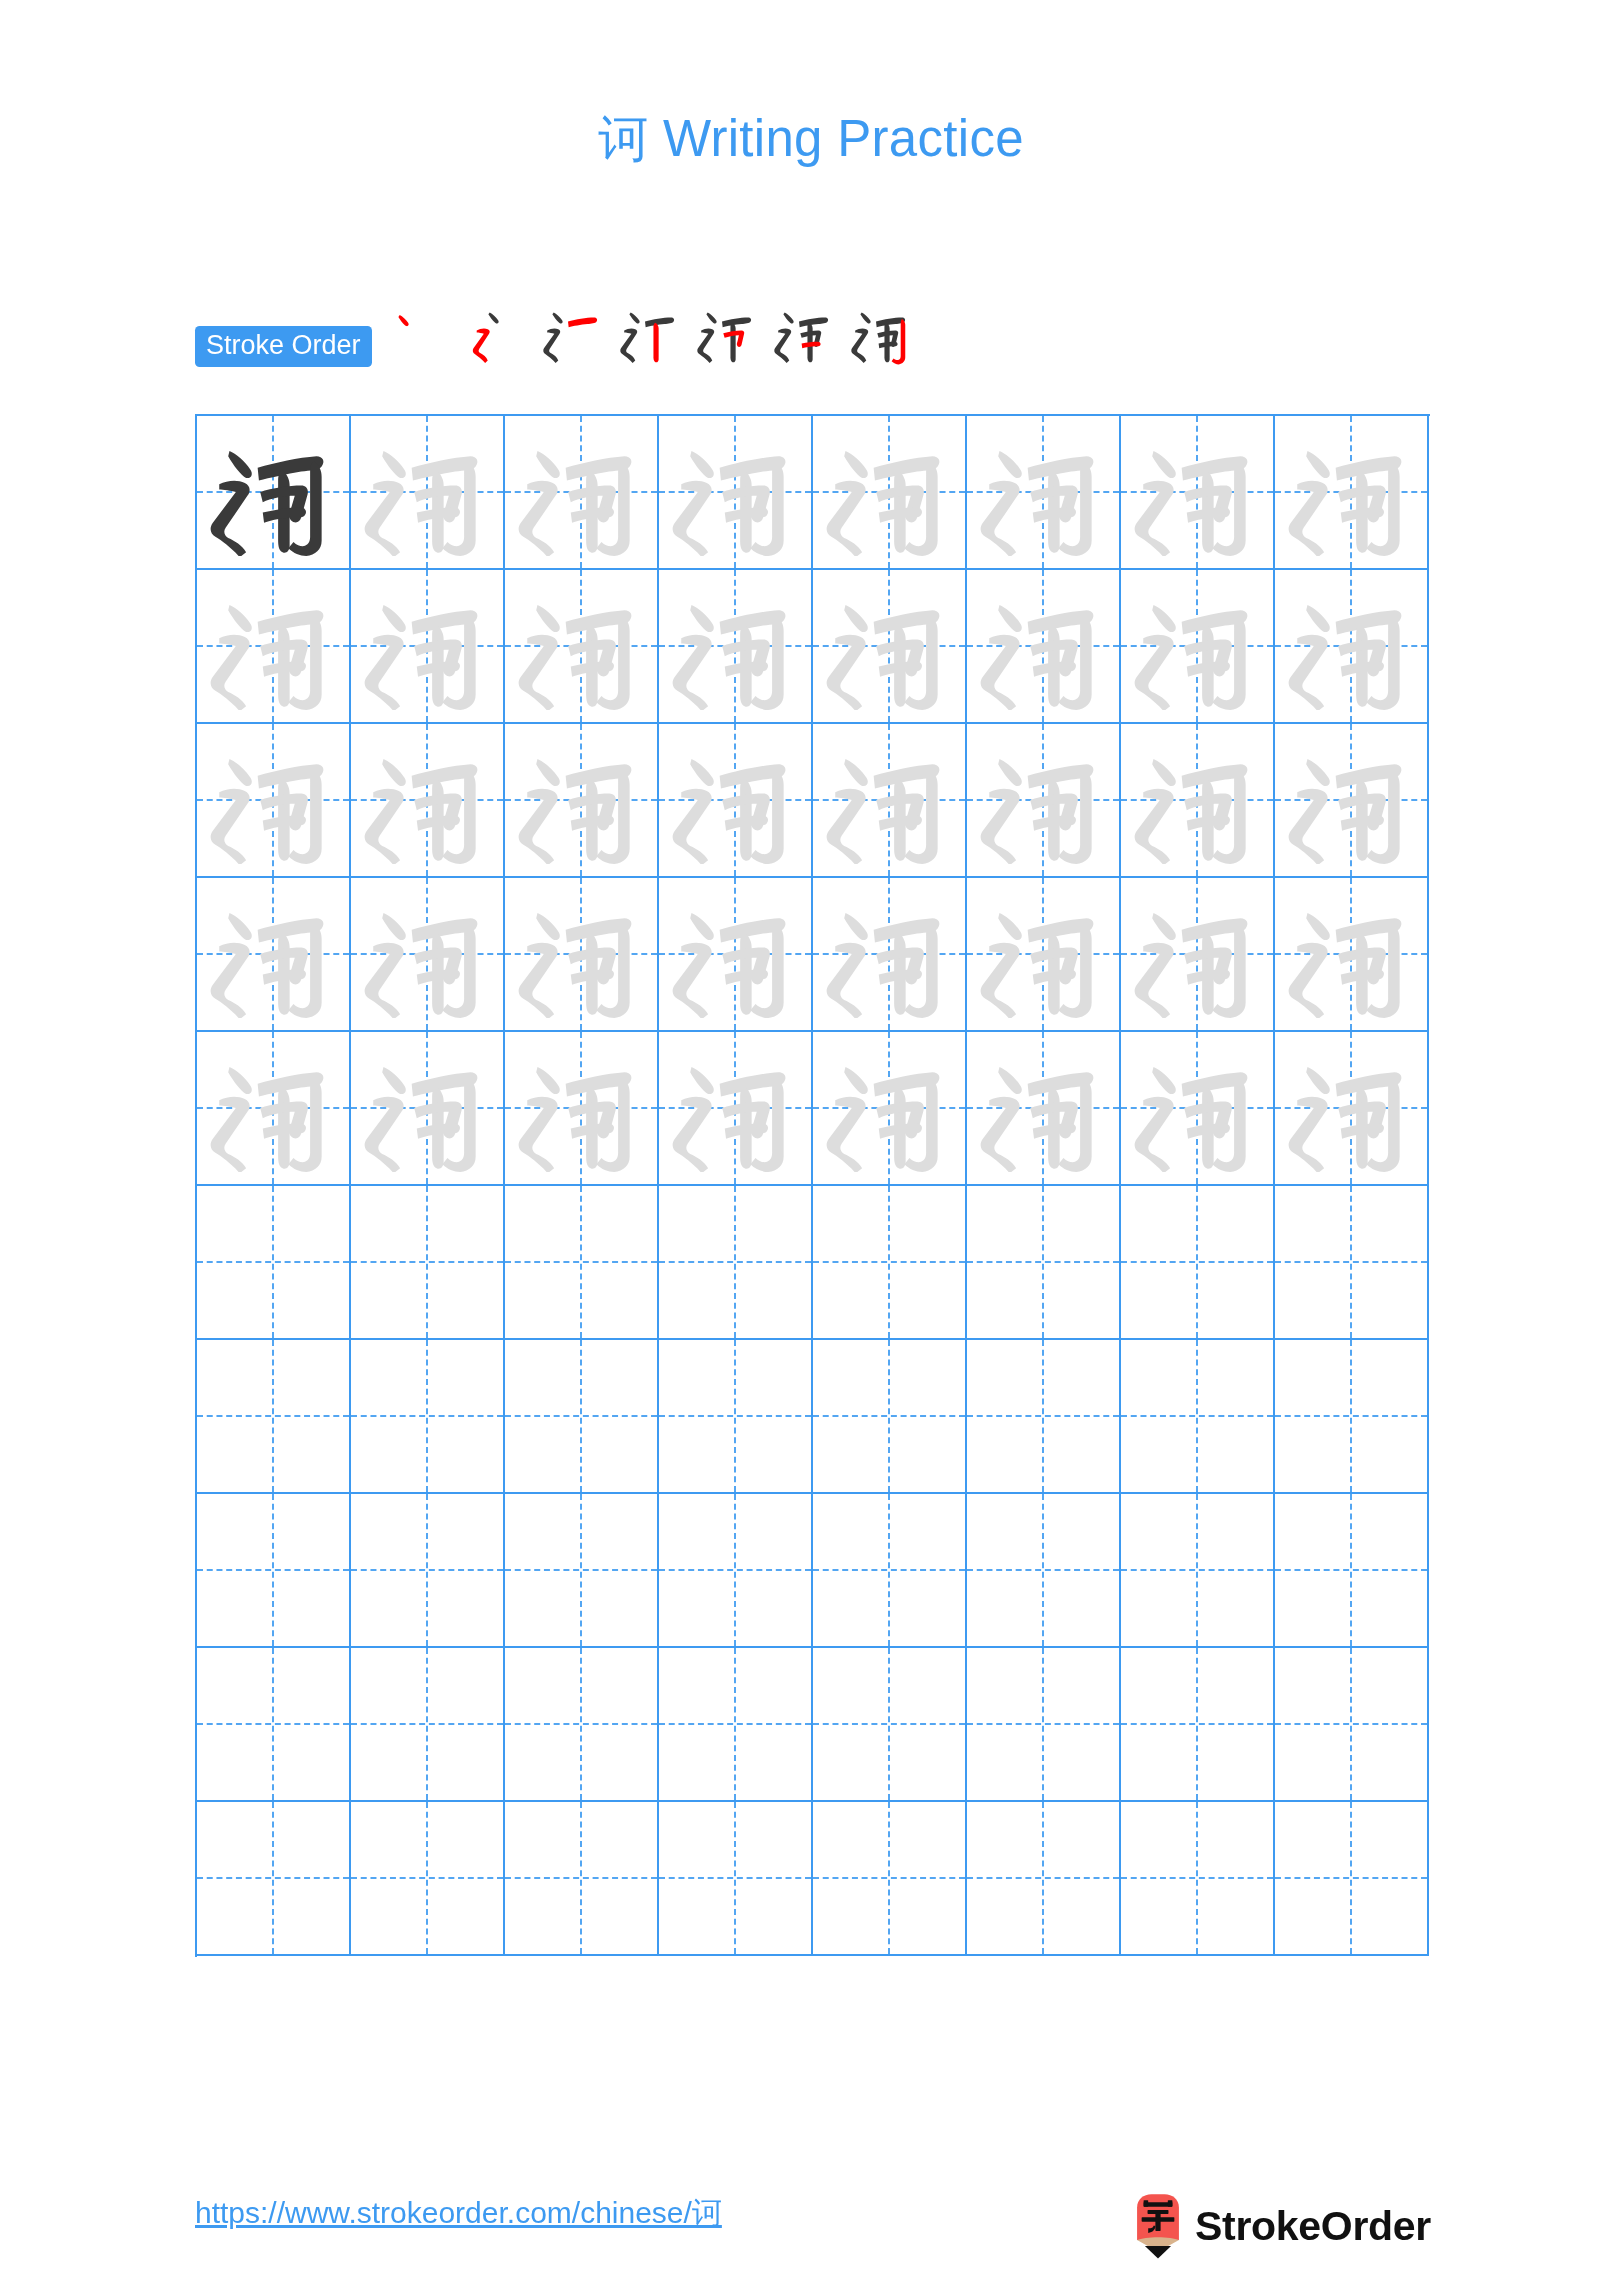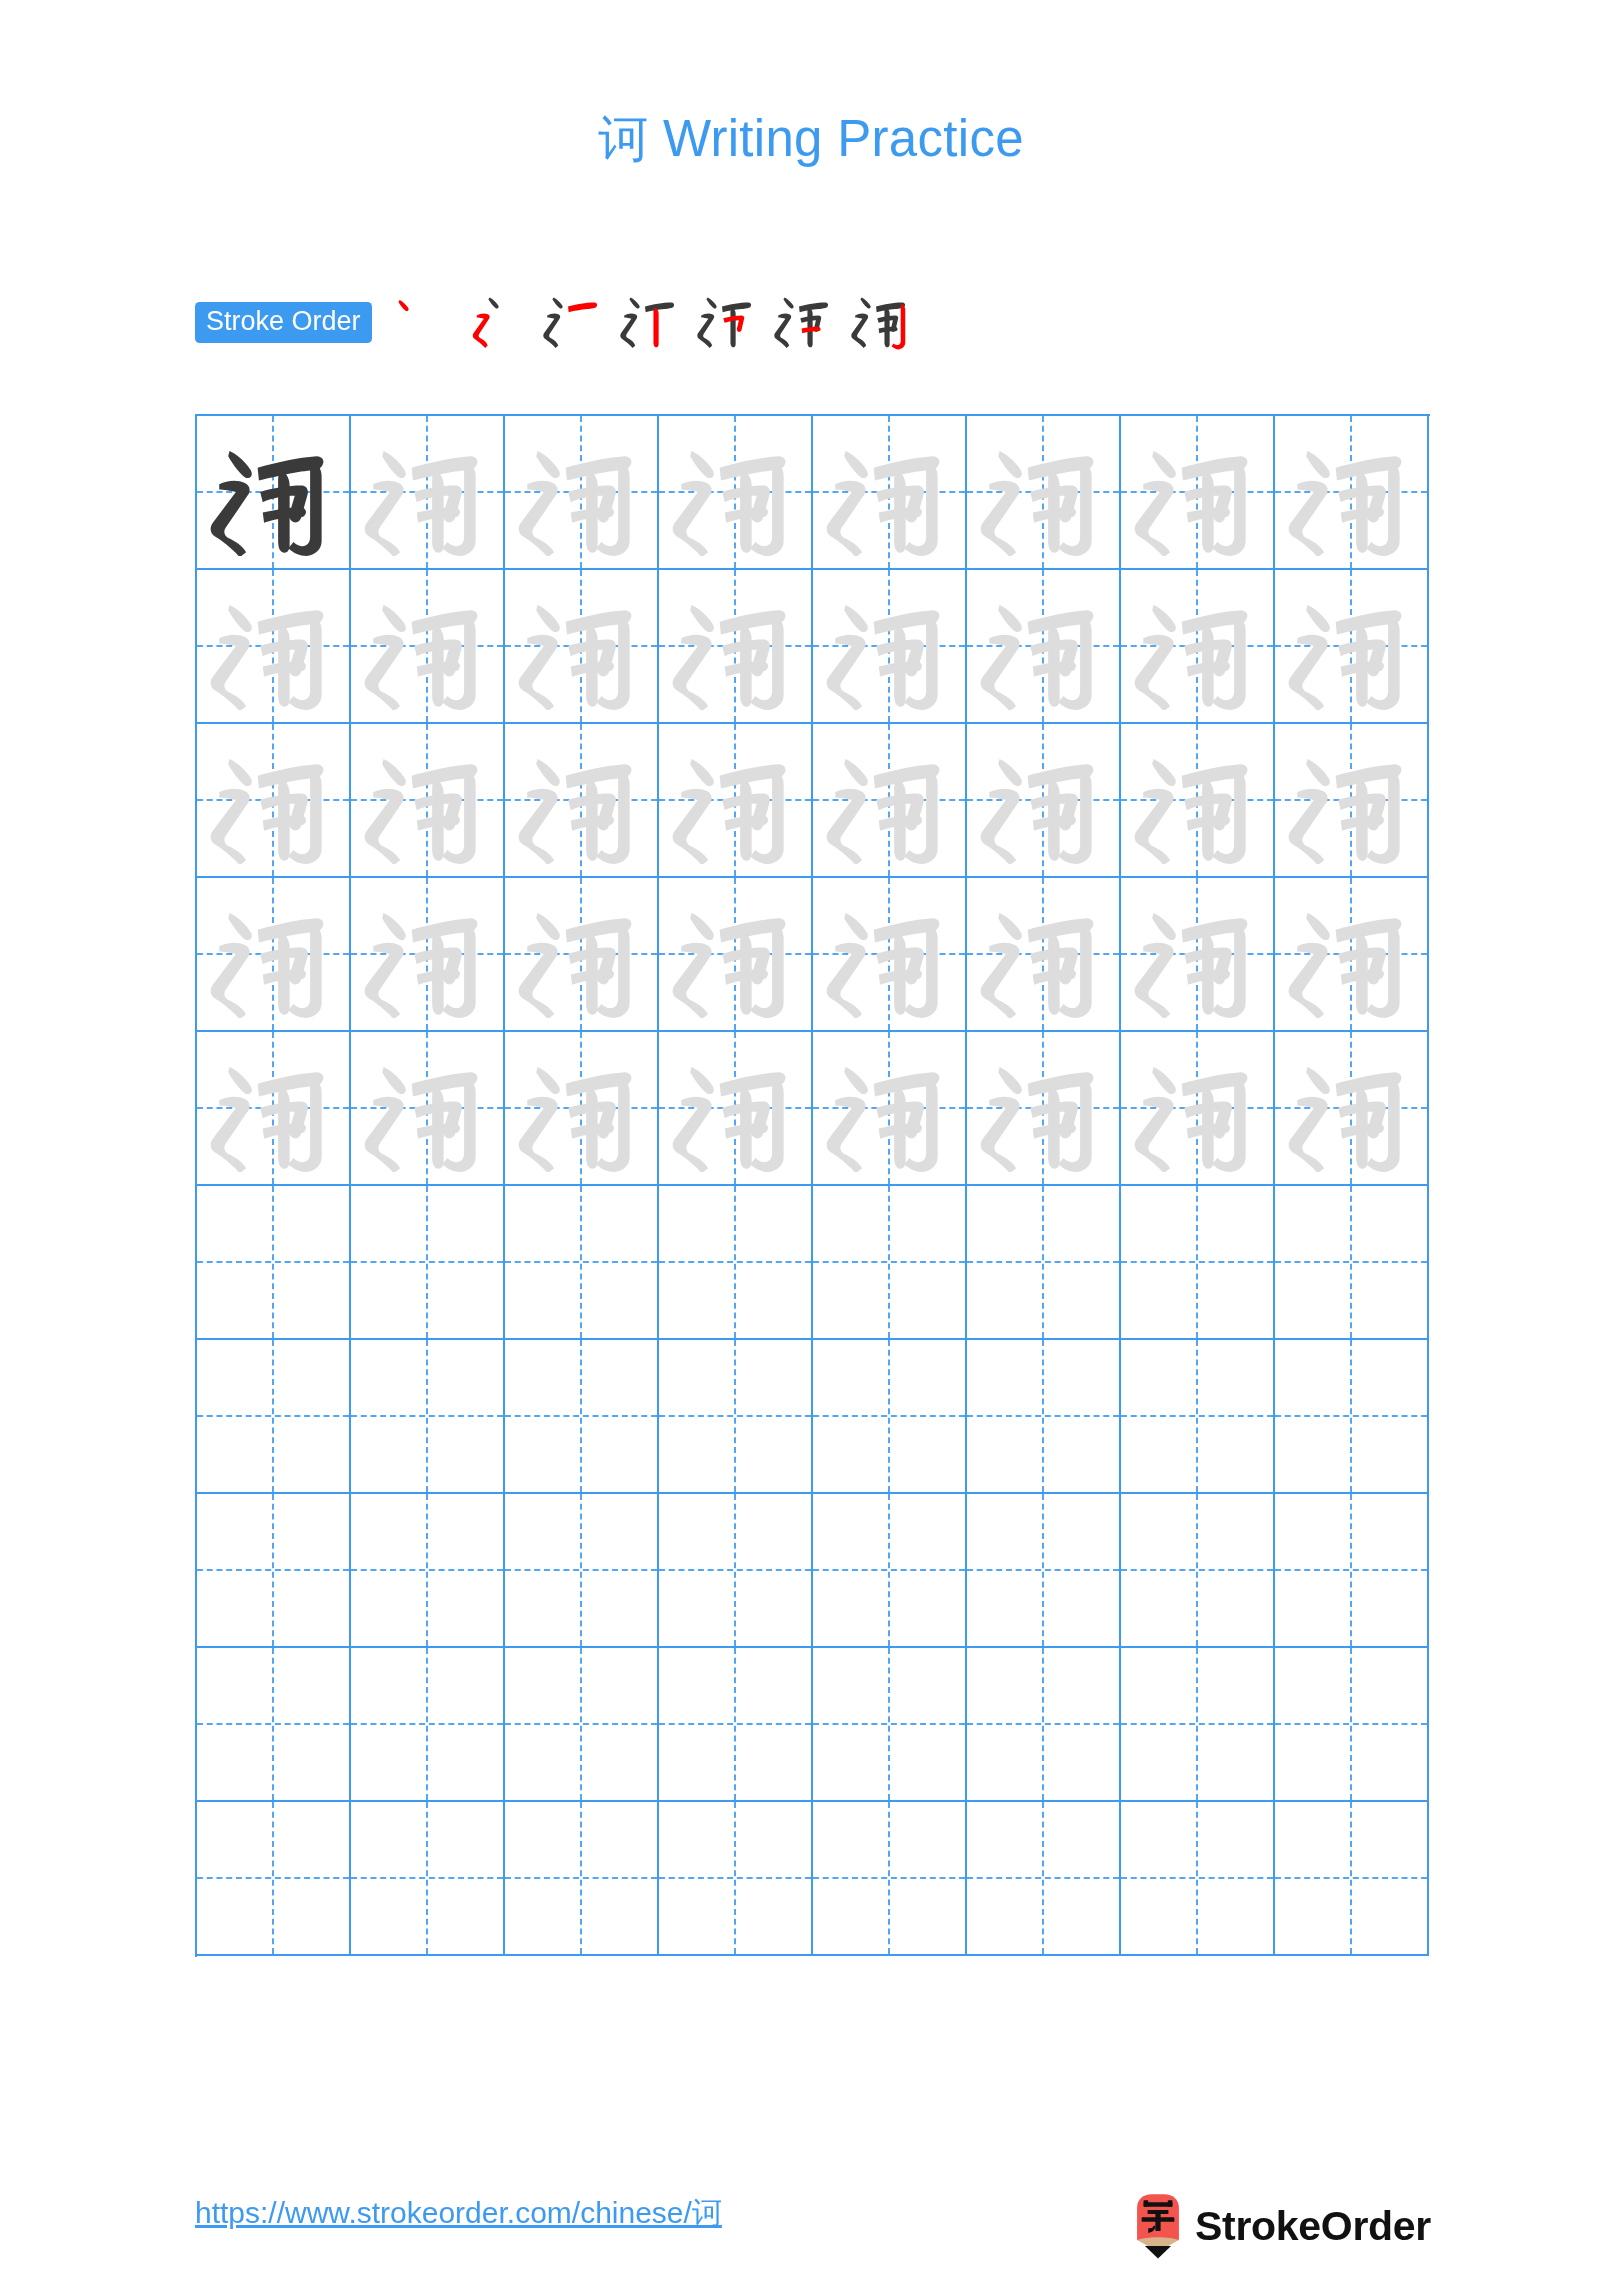--- a/index.html
+++ b/index.html
@@ -34,26 +34,26 @@
     white-space: nowrap;
   }
   .title .hanzi-title {
     font-family: "DejaVu Sans", sans-serif;
     font-size: 50px;
   }
 
   
   .stroke-order-row {
     position: absolute;
-    top: 293px;
+    top: 308px;
     left: 195px;
     width: 1243px;
     height: 59px;
     display: flex;
-    align-items: center;
+    align-items: flex-end;
   }
 
   .so-badge {
     background: #3d9af1;
     color: #ffffff;
     font-size: 27px;
     font-weight: 400;
     border-radius: 4.6px;
     padding: 5.2px 11px 7.2px 11px;
     line-height: 1;

